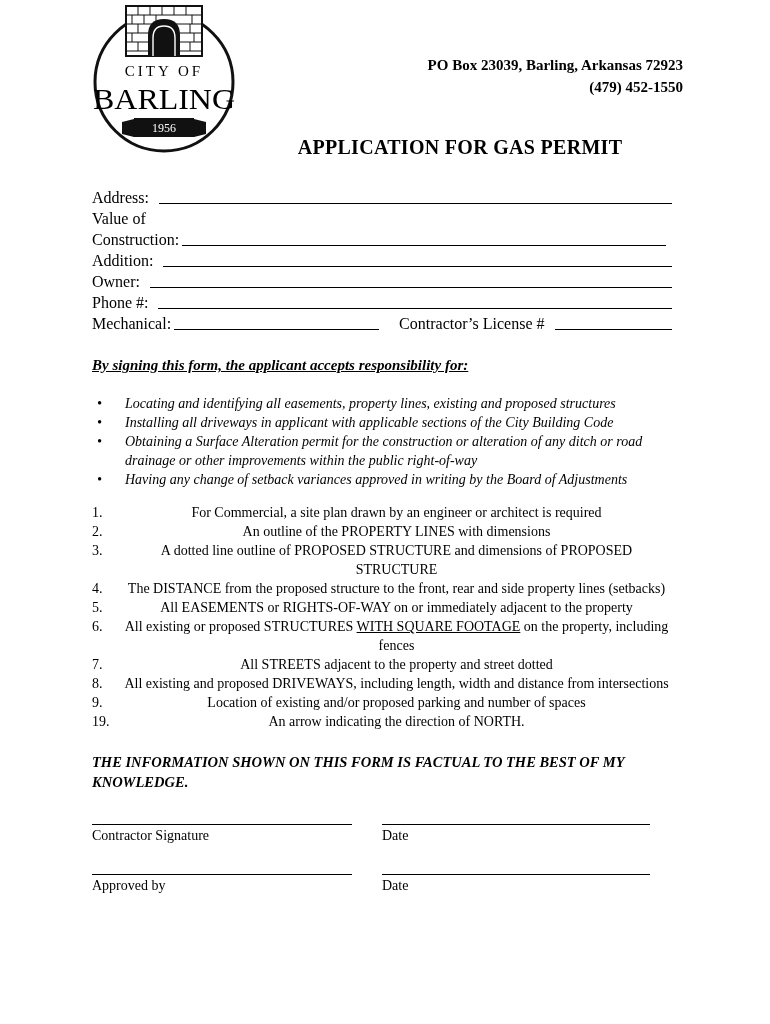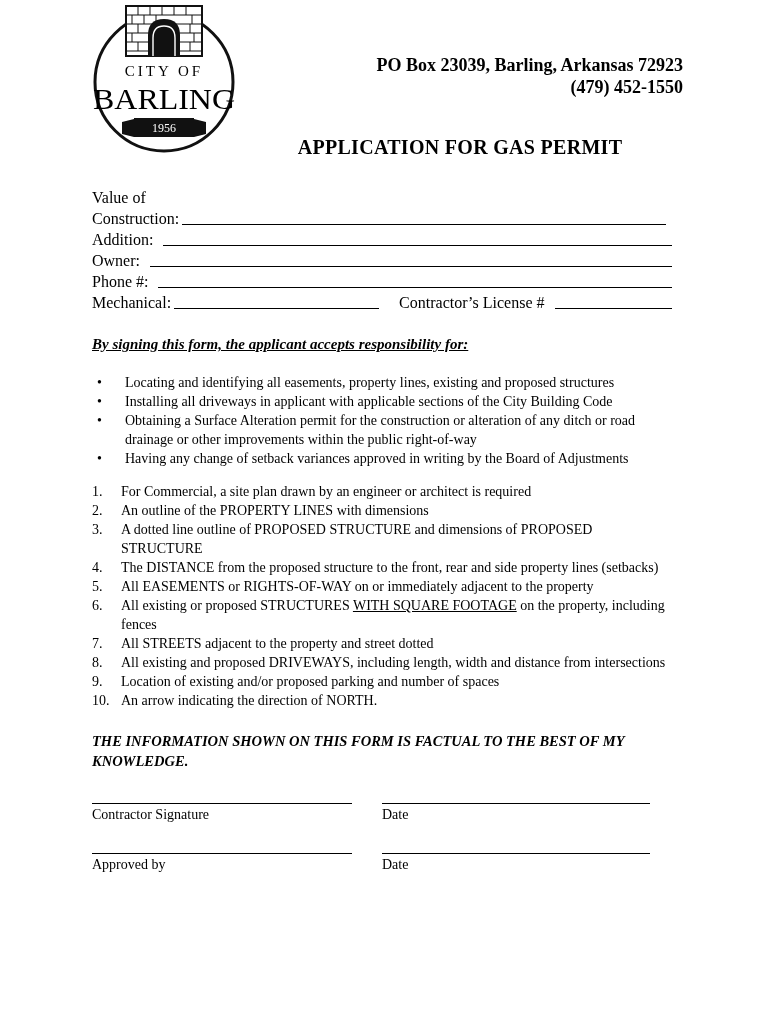--- a/index.html
+++ b/index.html
@@ -8,46 +8,46 @@
     width: 770px; height: 1024px;
     background: #ffffff; color: #000;
     font-family: "Liberation Serif", "DejaVu Serif", serif;
     position: relative; overflow: hidden; margin: 0 auto;
   }
   
   .header { position: relative; height: 176px; }
   .logo { position: absolute; left: 90px; top: 2px; }
   .contact {
     position: absolute; right: 87px; top: 54px;
-    text-align: right; font-weight: 700; font-size: 18px; line-height: 22px;
+    text-align: right; font-weight: 700; font-size: 15px; line-height: 22px;
   }
   .title {
     position: absolute; left: 240px; right: 90px; top: 136px;
     text-align: center; font-weight: 700; font-size: 20px; letter-spacing: 0.3px;
     white-space: nowrap;
   }
   
   .content { margin: 10px 98px 0 92px; }
   .frow { display: flex; align-items: flex-end; height: 21px; font-size: 16px; }
   .flabel { white-space: nowrap; }
   .flabel.second { margin-left: 20px; }
   .fline { flex: 1 1 auto; border-bottom: 1.5px solid #000; height: 1px; margin: 0 0 3px 10px; }
   .fline.tight { margin-left: 3px; }
   .fline.wmid { flex: 0 0 205px; }
   .resp-heading {
     margin-top: 24px; font-size: 15px; font-weight: 700; font-style: italic;
     text-decoration: underline;
   }
-  .blist { list-style: none; margin-top: 20px; font-size: 14px; line-height: 19px; }
+  .blist { list-style: none; margin-top: 20px; font-size: 14px; line-height: 19px; font-style: italic; }
   .blist li { display: flex; }
   .blist li::before { content: "\2022"; flex: 0 0 28px; padding-left: 5px; }
   .nlist { list-style: none; margin-top: 14px; font-size: 14px; line-height: 19px; }
   .nlist li { display: flex; }
   .nlist .num { flex: 0 0 29px; }
-  .nlist .txt { flex: 1 1 auto; }
+  .nlist .txt { flex: 1 1 auto; text-align: center; }
   .u { text-decoration: underline; }
   .notice { margin-top: 22px; font-size: 14.5px; font-weight: 700; font-style: italic; line-height: 19.5px; }
   
   .sig-grid {
     display: grid; grid-template-columns: 260px 268px; column-gap: 52px; row-gap: 30px;
     margin-top: 32px;
     gap: 30px;
   }
   .sig-cell { }
   .sig-line { border-bottom: 1.6px solid #000; height: 0; }
@@ -83,20 +83,24 @@
     <div class="contact">
       <div>PO Box 23039, Barling, Arkansas 72923</div>
       <div>(479) 452-1550</div>
     </div>
     <div class="title">APPLICATION FOR GAS PERMIT</div>
   </div>
 
   <div class="content">
 
     <div class="frow">
+      <span class="flabel">Address:</span>
+      <span class="fline"></span>
+    </div>
+    <div class="frow">
       <span class="flabel">Value of</span>
     </div>
     <div class="frow">
       <span class="flabel">Construction:</span>
       <span class="fline tight" style="margin-right:6px;"></span>
     </div>
     <div class="frow">
       <span class="flabel">Addition:</span>
       <span class="fline"></span>
     </div>
@@ -163,21 +167,21 @@
       </li>
       <li>
         <span class="num">8.</span>
         <span class="txt">All existing and proposed DRIVEWAYS, including length, width and distance from intersections</span>
       </li>
       <li>
         <span class="num">9.</span>
         <span class="txt">Location of existing and/or proposed parking and number of spaces</span>
       </li>
       <li>
-        <span class="num">10.</span>
+        <span class="num">19.</span>
         <span class="txt">An arrow indicating the direction of NORTH.</span>
       </li>
     </ol>
 
     <div class="notice">
       <div>THE INFORMATION SHOWN ON THIS FORM IS FACTUAL TO THE BEST OF MY KNOWLEDGE.</div>
     </div>
 
     <div class="sig-grid">
       <div class="sig-cell">

